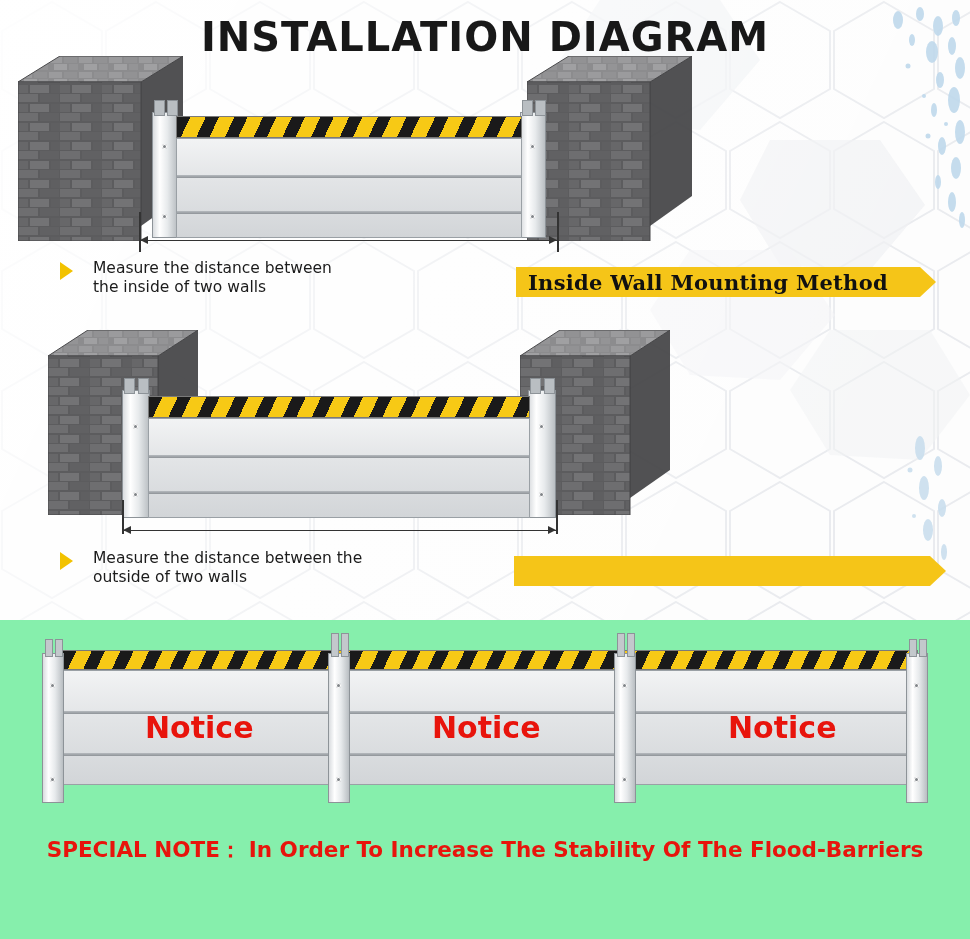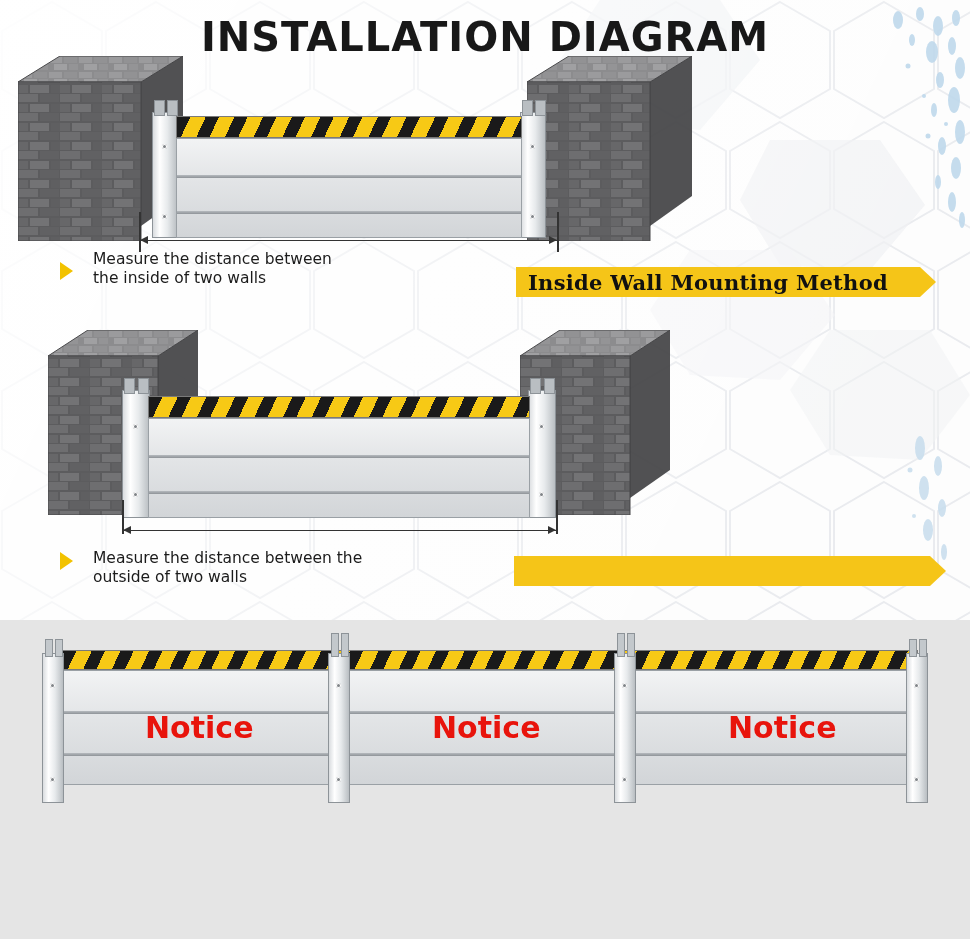--- a/index.html
+++ b/index.html
@@ -11,21 +11,21 @@
     width: 970px;
     height: 939px;
     font-family: "Liberation Sans", sans-serif;
     overflow: hidden;
     position: relative;
   }
   .page {
     position: relative;
     width: 970px;
     height: 939px;
-    background: #e5e5e5;
+    background: #86efac;
     overflow: hidden;
   }
 
   
   .hex-bg {
     position: absolute;
     left: 0; top: 0;
     width: 970px; height: 620px;
     overflow: hidden;
     pointer-events: none;
@@ -352,21 +352,21 @@
       <div class="panel-line" style="top:72px;"></div>
     </div>
 
     <div class="dim-tick" style="left:139px; top:212px; height:40px;"></div>
     <div class="dim-tick" style="left:557px; top:212px; height:40px;"></div>
     <div class="dim-line" style="left:140px; top:240px; width:417px;"></div>
     <div class="arrow-l" style="left:140px; top:236px;"></div>
     <div class="arrow-r" style="left:549px; top:236px;"></div>
 
     <div class="caption-marker" style="left:60px; top:262px;"></div>
-    <div class="caption" style="left:93px; top:250px; width:330px;">
+    <div class="caption" style="left:93px; top:259px; width:330px;">
       <span>Measure the distance between</span><br>
       <span>the inside of two walls</span>
     </div>
 
     <div class="banner" style="left:516px; top:267px; width:420px;">
       <div class="banner-bar" style="width:404px;"></div>
       <div class="banner-arrow" style="left:404px;"></div>
       <div class="banner-text">Inside Wall Mounting Method</div>
     </div>
   </div>
@@ -496,15 +496,16 @@
     <div class="bolt" style="left:874px; top:152px;"></div>
     <div style="position:absolute;left:869px;top:14px;width:6px;height:16px;background:#c3c8cc;border:1px solid #8d9398;"></div>
     <div style="position:absolute;left:879px;top:14px;width:6px;height:16px;background:#c3c8cc;border:1px solid #8d9398;"></div>
 
     <div class="notice" style="left:105px; top:85px;">Notice</div>
     <div class="notice" style="left:392px; top:85px;">Notice</div>
     <div class="notice" style="left:688px; top:85px;">Notice</div>
   </div>
 
   <div class="special-note">
+    <span class="ln">SPECIAL NOTE：  In Order To Increase The Stability Of The Flood-Barriers</span>
   </div>
 
 </div>
 
 </body></html>

